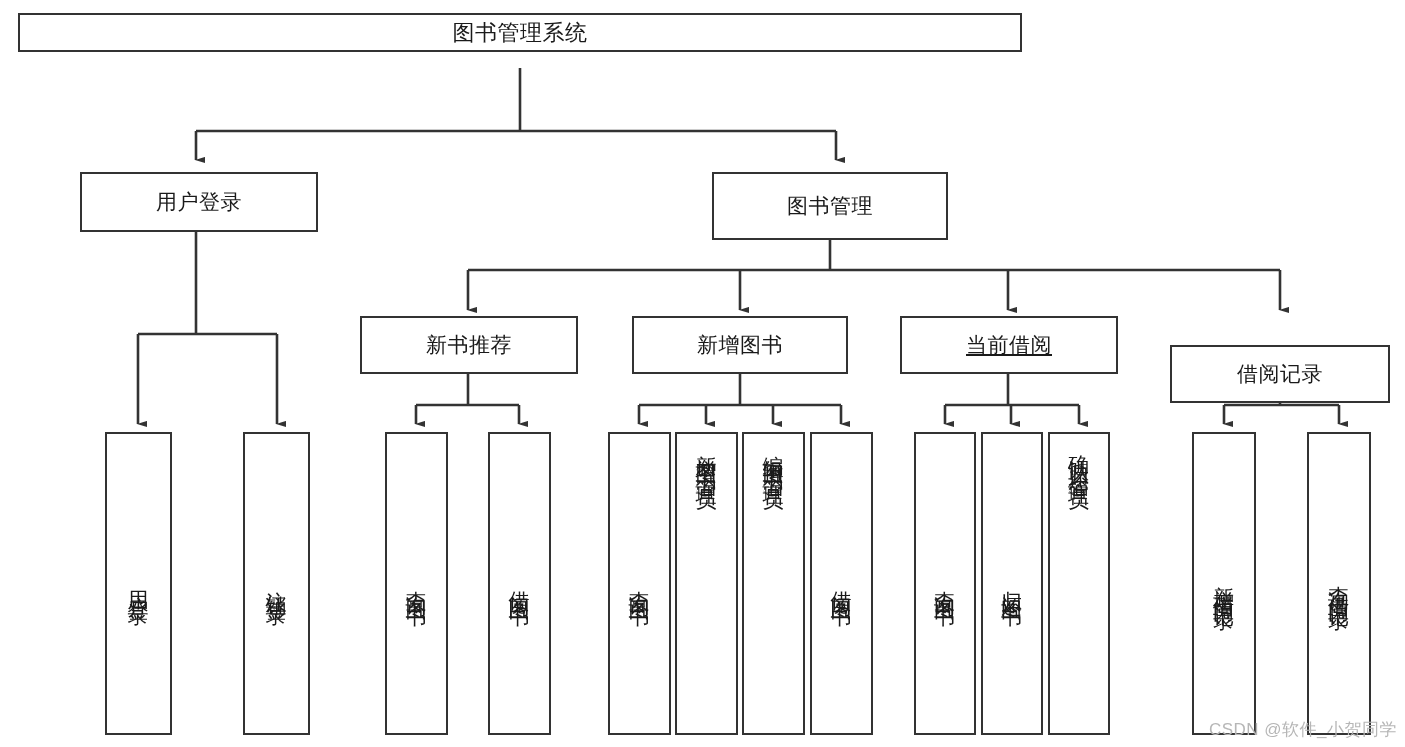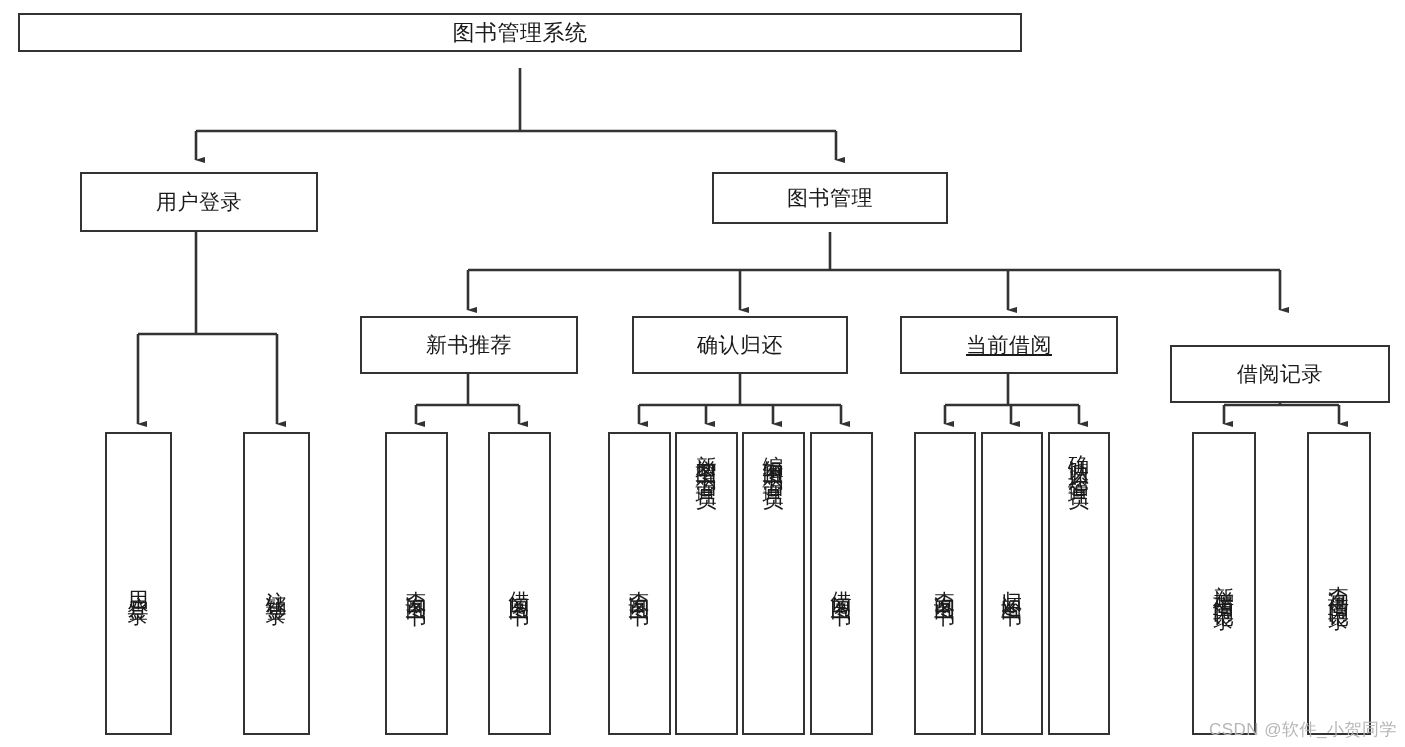--- a/index.html
+++ b/index.html
@@ -129,29 +129,29 @@
     </g>
   </svg>
 
   <div class="node h" id="n-root" style="left:18px; top:13px; width:1004px; height:39px;">
     <span class="label">图书管理系统</span>
   </div>
 
   <div class="node h" style="left:80px; top:172px; width:238px; height:60px;">
     <span class="label">用户登录</span>
   </div>
-  <div class="node h" style="left:712px; top:172px; width:236px; height:52px;">
+  <div class="node h" style="left:712px; top:172px; width:236px; height:68px;">
     <span class="label">图书管理</span>
   </div>
 
   <div class="node h" style="left:360px; top:316px; width:218px; height:58px;align-items:center;">
     <span class="label">新书推荐</span>
   </div>
   <div class="node h" style="left:632px; top:316px; width:216px; height:58px;">
-    <span class="label">确认归还</span>
+    <span class="label">新增图书</span>
   </div>
   <div class="node h" style="left:900px; top:316px; width:218px; height:58px;text-decoration:underline;">
     <span class="label">当前借阅</span>
   </div>
   <div class="node h" style="left:1170px; top:316px; width:220px; height:58px;margin-top:29px;">
     <span class="label">借阅记录</span>
   </div>
 
   <div class="node v mid" style="left:105px; top:432px; width:67px; height:303px;">
     <span class="label">用户登录</span>

